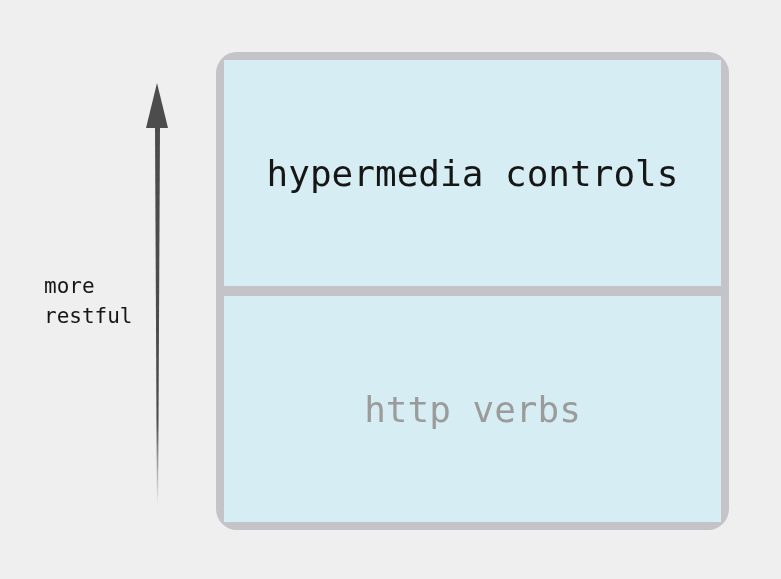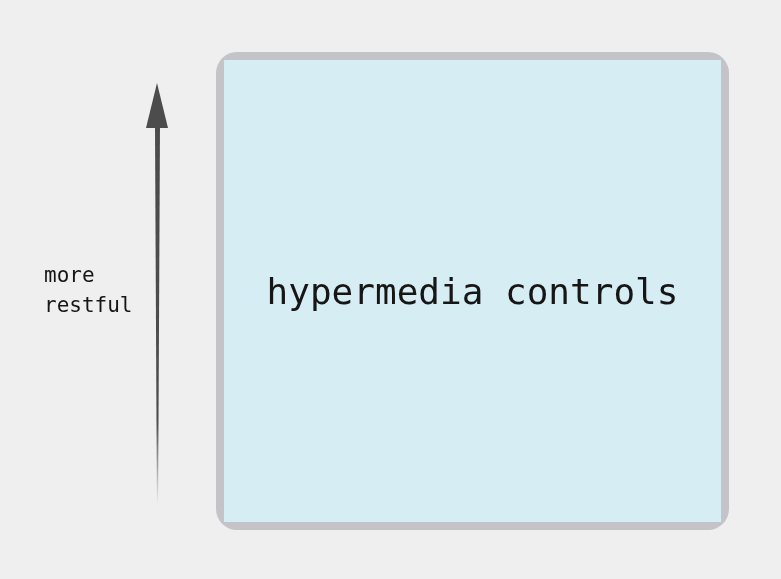--- a/index.html
+++ b/index.html
@@ -15,21 +15,21 @@
     display: flex; flex-direction: column; gap: 10px; border-radius: 21px;
   }
   .level {
     flex: 1; background: #d7edf4;
     display: flex; align-items: center; justify-content: center;
     font-size: 36px;
   }
   .level-dark  { color: #161616; }
   .level-muted { color: #9b9b9b; }
   .axis-label {
-    position: absolute; left: 44px; top: 260px;
+    position: absolute; left: 44px; top: 271px;
     font-size: 21px; line-height: 30px; color: #161616;
     white-space: pre-line;
   }
   .arrow-head {
     position: absolute; left: 146px; top: 83px;
     width: 0; height: 0;
     border-left: 11.5px solid transparent;
     border-right: 11.5px solid transparent;
     border-bottom: 45px solid #4c4c4c;
   }
@@ -40,19 +40,22 @@
     clip-path: polygon(0 0, 100% 0, 62% 100%, 38% 100%);
   }
 </style>
 </head>
 <body>
 
 <div class="stack">
   <div class="level level-dark">
     <span>hypermedia controls</span>
   </div>
+  <div class="level level-muted">
+    <span>http verbs</span>
+  </div>
 </div>
 
 <div class="axis-label">more
 restful</div>
 
 <div class="arrow-head"></div>
 <div class="arrow-shaft"></div>
 
 </body></html>

